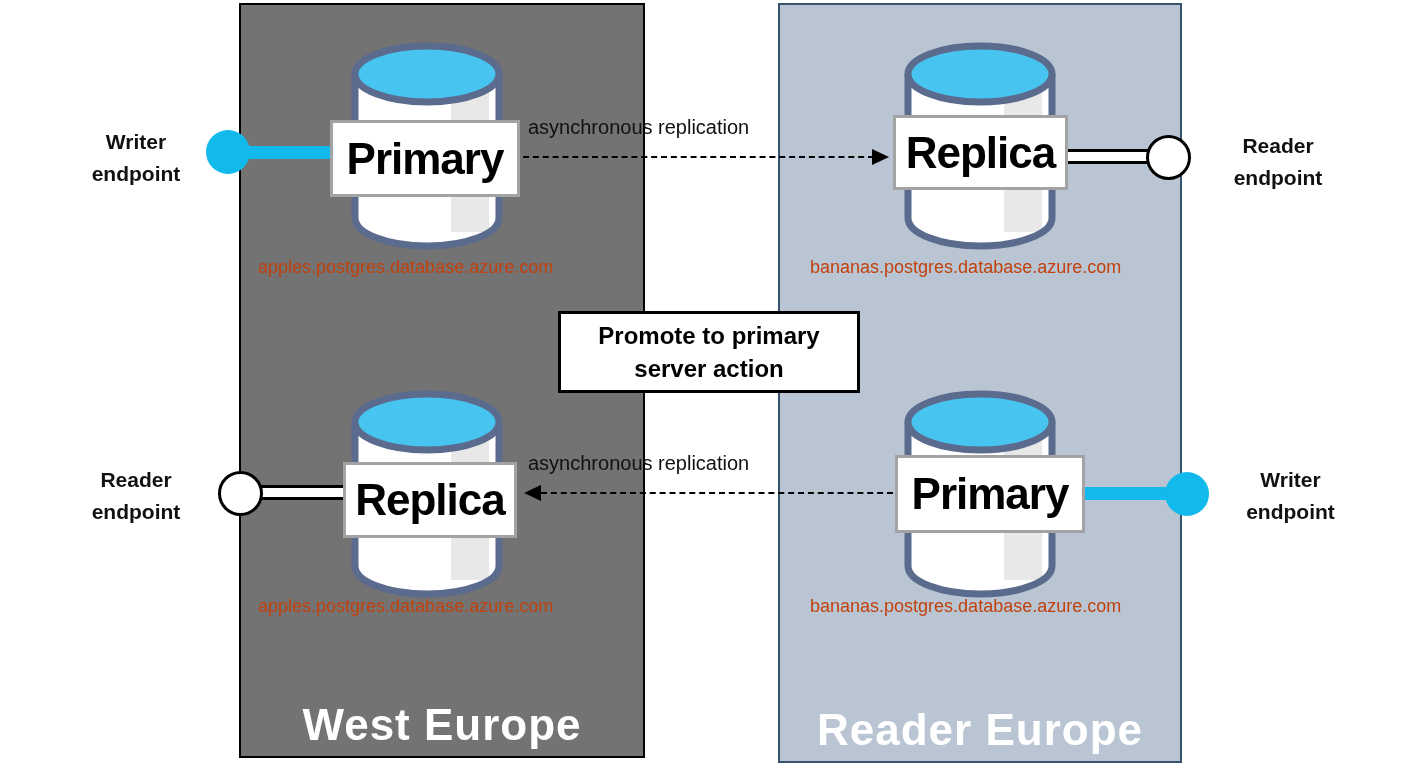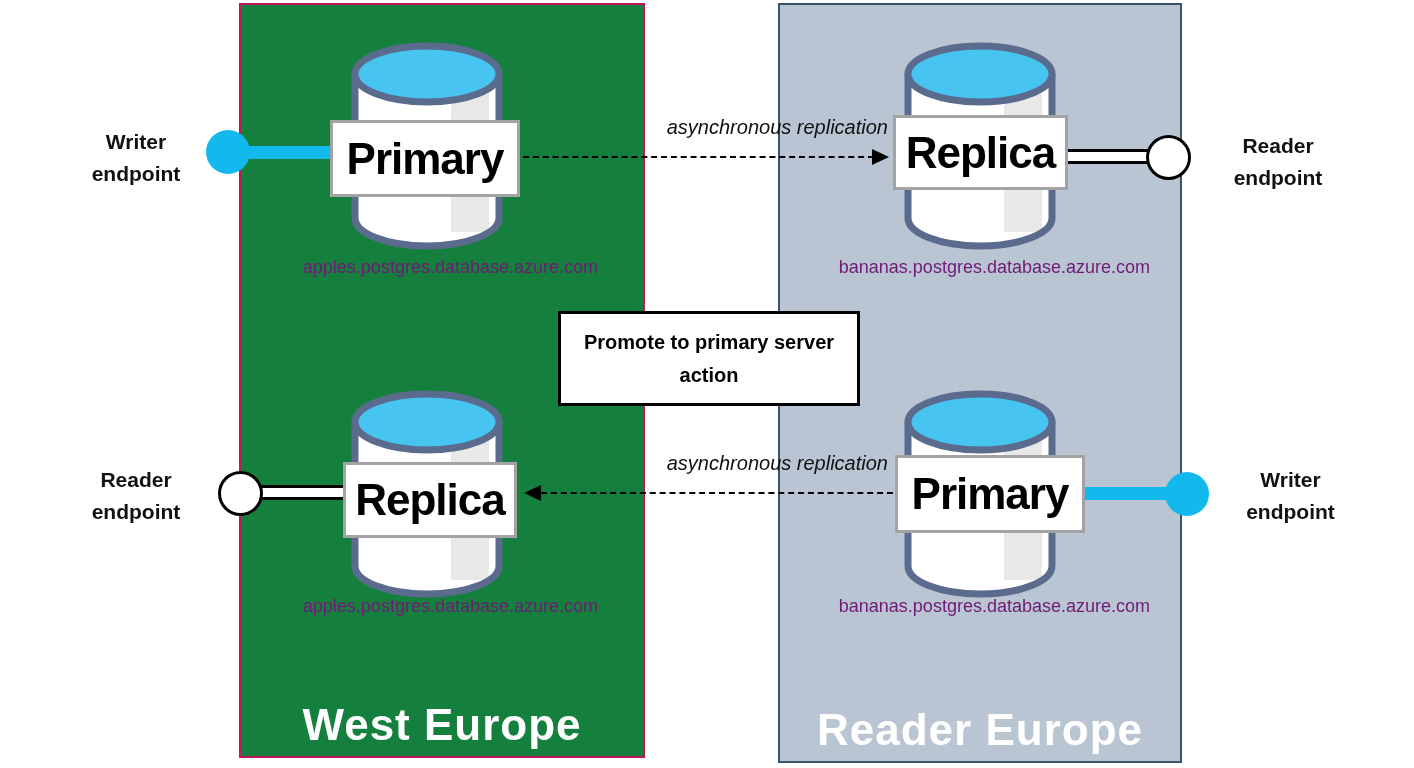--- a/index.html
+++ b/index.html
@@ -2,21 +2,21 @@
 <html><head>
 <meta charset="utf-8">
 <style>
   * { margin:0; padding:0; box-sizing:border-box; }
   html,body { background:#fff; }
   body { font-family:"Liberation Sans", sans-serif; }
   .canvas { position:relative; width:1414px; height:768px; background:#fff; overflow:hidden; }
 
   
   .region { position:absolute; top:3px; z-index:1; }
-  .region.west  { left:239px; width:406px; height:755px; background:#15803d; border:2px solid #be185d; }
+  .region.west  { left:239px; width:406px; height:755px; background:#737373; border:2px solid #000000; }
   .region.north { left:778px; width:404px; height:760px; background:#b9c5d2; border:2px solid #38536e; }
   .region-name { position:absolute; bottom:6px; left:0; width:100%; text-align:center;
                  color:#ffffff; font-weight:bold; font-size:44px; letter-spacing:1px; }
 
   
   .cylinder { position:absolute; width:160px; height:212px; z-index:2; }
   .cyl-tw { left:347px; top:40px; }
   .cyl-tn { left:900px; top:40px; }
   .cyl-bw { left:347px; top:388px; }
   .cyl-bn { left:900px; top:388px; }
@@ -24,21 +24,21 @@
   
   .role-box { position:absolute; background:#fff; border:3px solid #a3a3a3; z-index:5;
               display:flex; align-items:center; justify-content:center;
               font-weight:bold; font-size:44px; letter-spacing:-1px; color:#000; }
   .role-tw { left:330px; top:120px; width:190px; height:77px; }
   .role-tn { left:893px; top:115px; width:175px; height:75px; }
   .role-bw { left:343px; top:462px; width:174px; height:76px; }
   .role-bn { left:895px; top:455px; width:190px; height:78px; }
 
   
-  .hostname { position:absolute; width:340px; text-align:right; font-size:18px; color:#701a75; z-index:2; }
+  .hostname { position:absolute; width:340px; text-align:left; font-size:18px; color:#c2410c; z-index:2; }
   .host-tw { left:258px; top:257px; }
   .host-tn { left:810px; top:257px; }
   .host-bw { left:258px; top:596px; }
   .host-bn { left:810px; top:596px; }
 
   
   .ep-line-writer { position:absolute; height:13px; background:#12b9ec; z-index:3; }
   .ep-circle-writer { position:absolute; width:44px; height:44px; border-radius:50%; background:#12b9ec; z-index:3; }
   .ep-line-reader { position:absolute; height:15px; background:#fff; border-top:3px solid #000; border-bottom:3px solid #000; z-index:3; }
   .ep-circle-reader { position:absolute; width:45px; height:45px; border-radius:50%; background:#fff; border:3px solid #000; z-index:4; }
@@ -63,30 +63,30 @@
   
   .dash { position:absolute; height:0; border-top:2px dashed #000; z-index:4; }
   .dash-top { left:523px; top:156px; width:351px; }
   .dash-bot { left:541px; top:492px; width:352px; }
   .arrowhead { position:absolute; width:0; height:0; z-index:4; }
   .ah-right { left:872px; top:149px; border-left:17px solid #000;
               border-top:8px solid transparent; border-bottom:8px solid transparent; }
   .ah-left  { left:524px; top:485px; border-right:17px solid #000;
               border-top:8px solid transparent; border-bottom:8px solid transparent; }
 
-  .async-label { position:absolute; width:360px; text-align:right; font-style:italic;
+  .async-label { position:absolute; width:360px; text-align:left; 
                  font-size:20px; color:#111; z-index:4; }
   .async-top { left:528px; top:116px; }
   .async-bot { left:528px; top:452px; }
 
   
-  .action-box { position:absolute; left:558px; top:311px; width:302px; height:95px;
+  .action-box { position:absolute; left:558px; top:311px; width:302px; height:82px;
                 background:#fff; border:3px solid #000; z-index:6;
                 display:flex; align-items:center; justify-content:center; text-align:center;
-                font-weight:bold; font-size:20px; line-height:33px; color:#000; padding:16px 8px; }
+                font-weight:bold; font-size:24px; line-height:33px; color:#000; padding:16px 8px; }
 </style>
 </head>
 <body>
 
 <div class="canvas">
 
   <div class="region west">
     <div class="region-name">West Europe</div>
   </div>
   <div class="region north">

